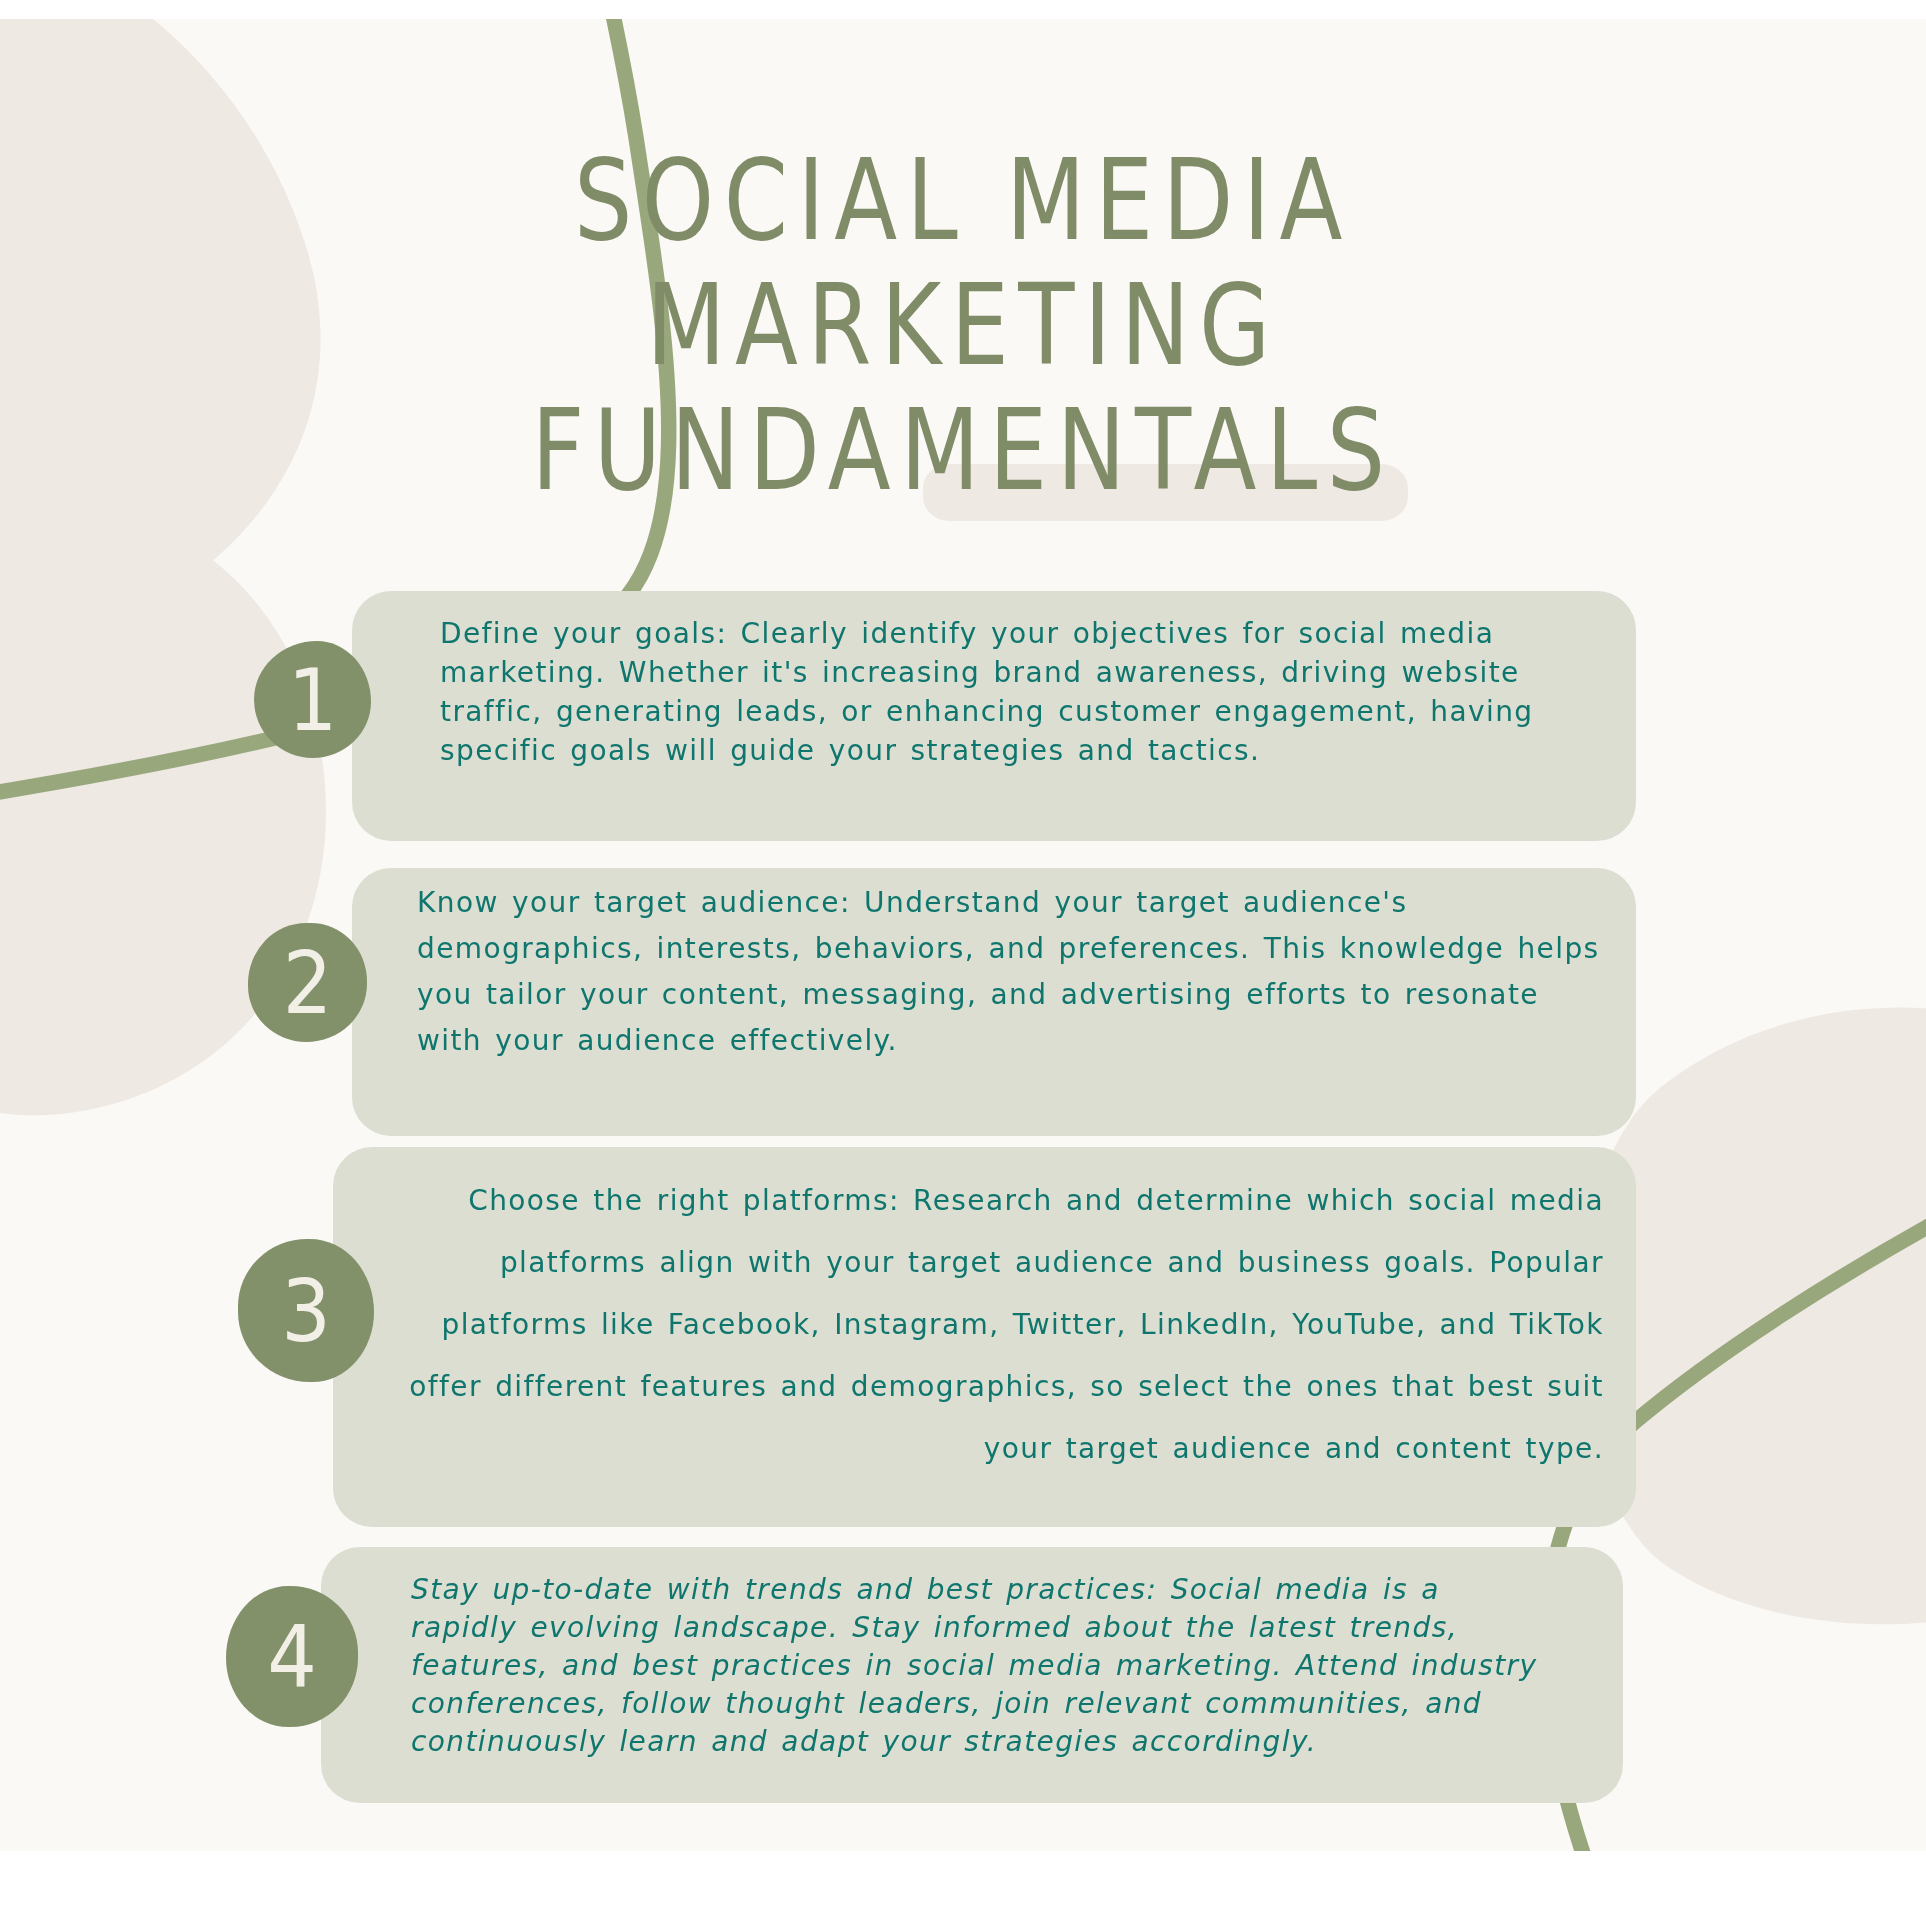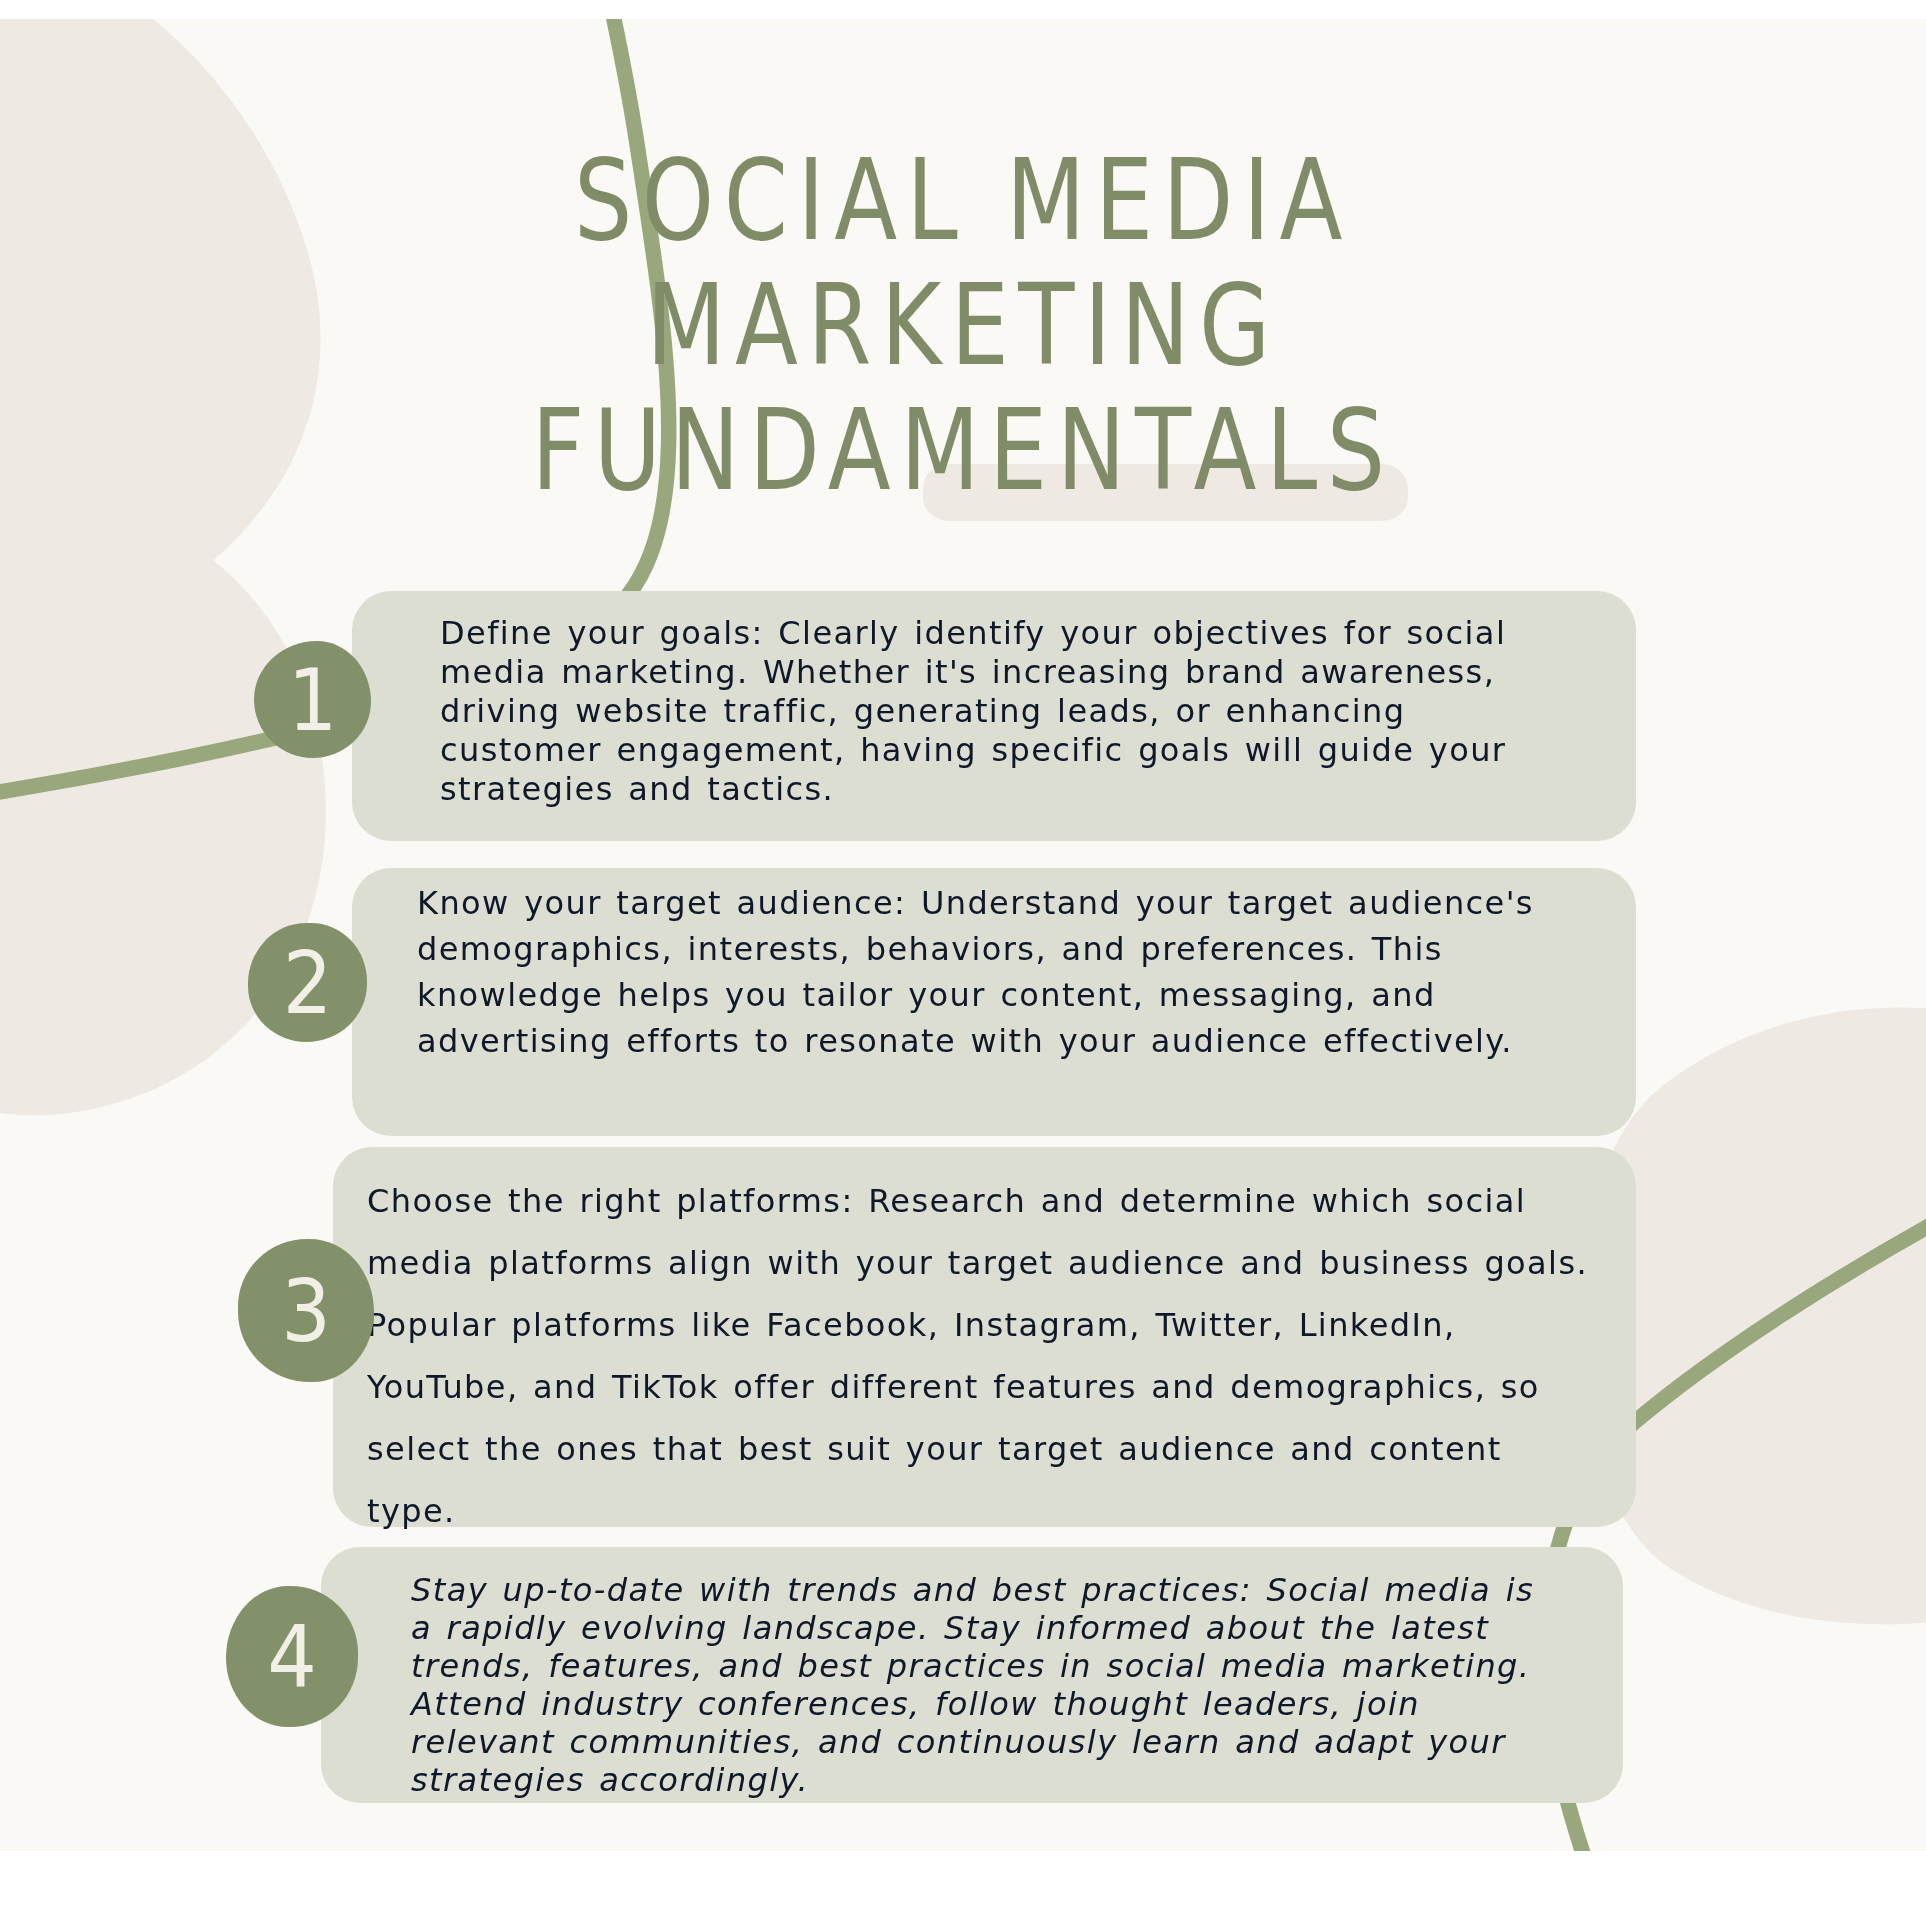--- a/index.html
+++ b/index.html
@@ -62,23 +62,23 @@
   }
 
   
   .card {
     position: absolute;
     background: #DCDED2;
     z-index: 5;
     box-sizing: border-box;
   }
   .card-text {
-    color: #0f172a;
-    font-family: "DejaVu Sans", sans-serif;
-    font-size: 32px;
+    color: #0f766e;
+    font-family: "DejaVu Sans", sans-serif;
+    font-size: 28px;
     letter-spacing: 1.4px;
     word-spacing: 3px;
     white-space: pre-line;
   }
 
   #card-1 {
     left: 352px; top: 572px;
     width: 1284px; height: 250px;
     border-radius: 39px;
   }
@@ -104,21 +104,21 @@
   #card-3 {
     left: 333px; top: 1128px;
     width: 1303px; height: 380px;
     border-radius: 39px;
   }
   #card-3 .card-text {
     position: absolute;
     left: 34px; top: 22.6px;
     width: 1237px;
     line-height: 62px;
-    text-align: left;
+    text-align: right;
   }
 
   #card-4 {
     left: 321px; top: 1528px;
     width: 1302px; height: 256px;
     border-radius: 39px;
   }
   #card-4 .card-text {
     position: absolute;
     left: 90px; top: 24px;

